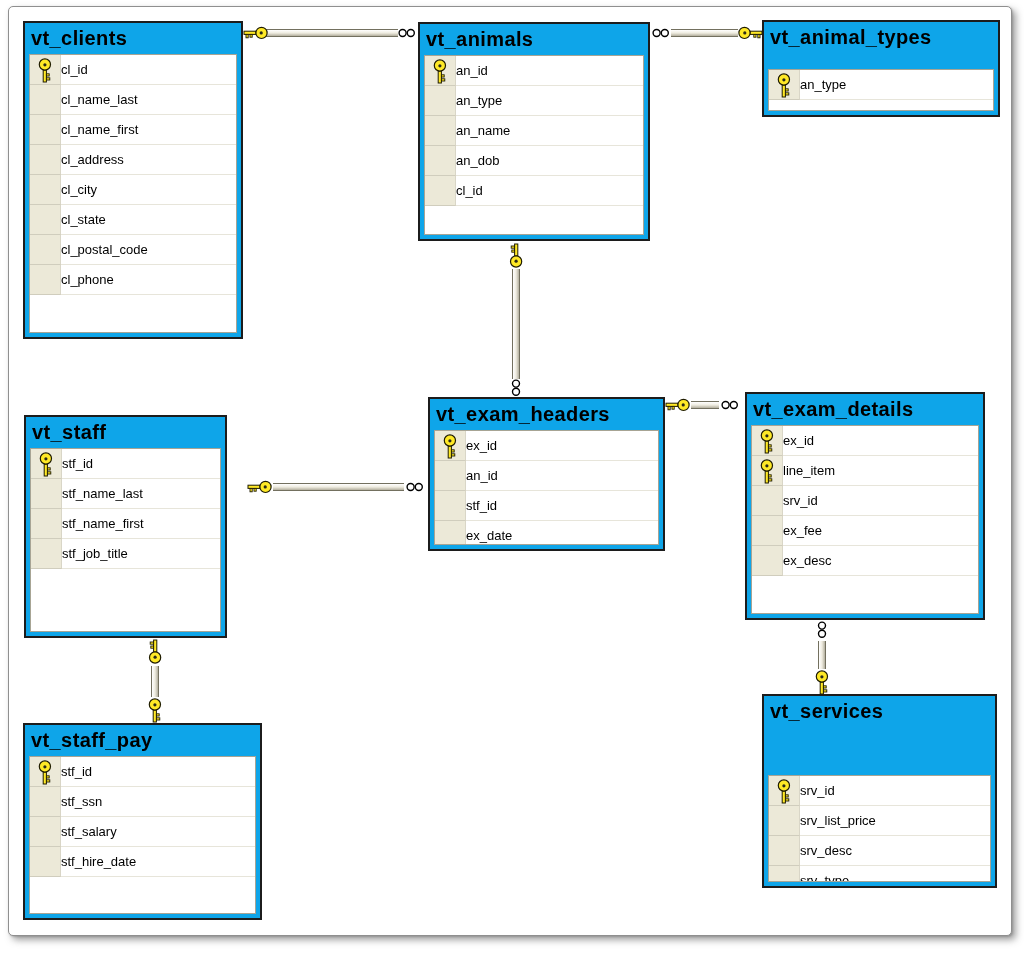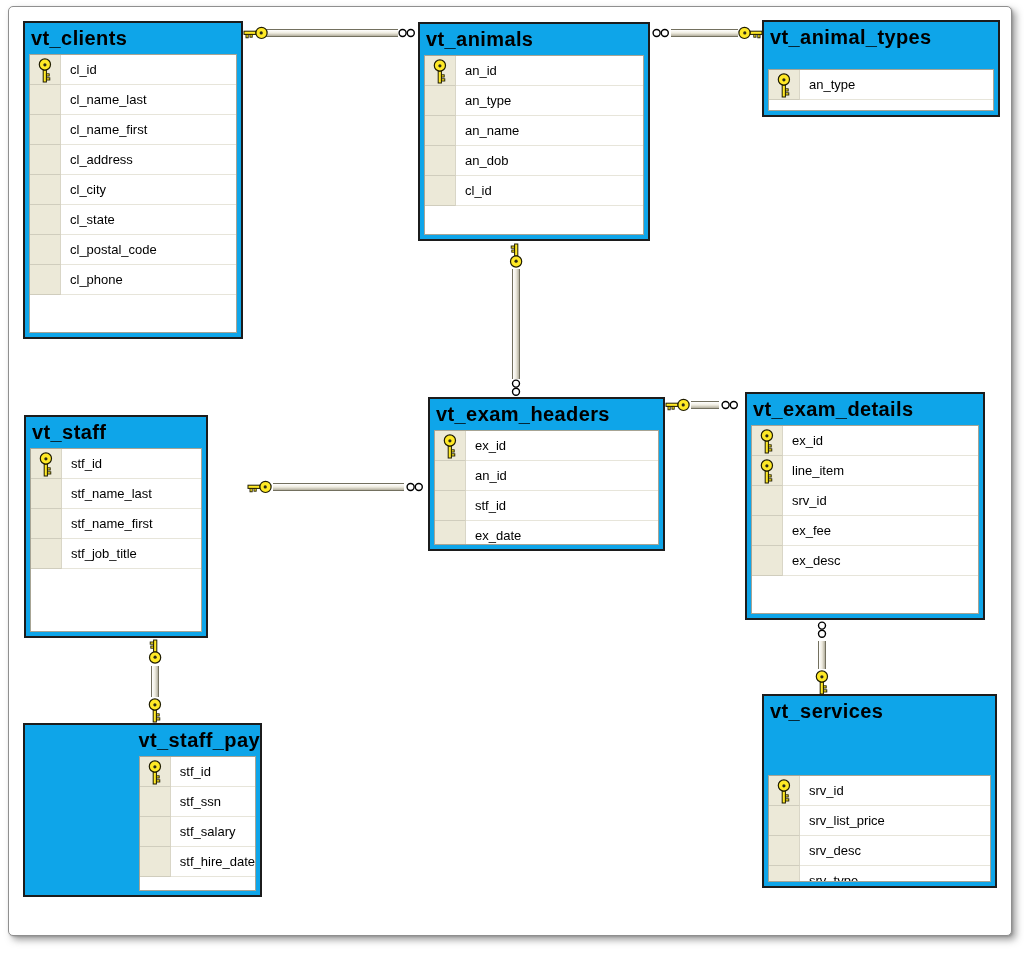--- a/index.html
+++ b/index.html
@@ -31,21 +31,21 @@
     border:1px solid #a7a494; overflow:hidden;
     display:flex; flex-direction:column;
   }
   .col-row { flex:0 0 30px; height:30px; display:flex; }
   .row-gutter {
     flex:0 0 30px; width:30px; background:#ece9d8;
     border-right:1px solid #d9d6c7; border-bottom:1px solid #d0cdbd;
     display:flex; align-items:center; justify-content:center;
   }
   .col-name {
-    flex:1; display:flex; align-items:center; padding-left:9px;
+    flex:1; display:flex; align-items:center; 
     font-size:13px; color:#000; border-bottom:1px solid #e7e5da;
     white-space:nowrap; overflow:hidden;
   }
   .pk-icon { width:26px; height:14px; display:block; transform:rotate(-90deg); }
   .pk-icon svg { display:block; }
 
   
   .conn-group { position:absolute; left:0; top:0; z-index:3; }
   .conn { position:absolute; }
   .tube-h {
@@ -158,21 +158,21 @@
                 <rect x="7" y="8.4" width="2.2" height="2.8" fill="#ffe926" stroke="#1f1c00" stroke-width="0.9"></rect>
                 <circle cx="18.5" cy="6.9" r="5.6" fill="#ffe926" stroke="#1f1c00" stroke-width="1.2"></circle>
                 <circle cx="18.2" cy="6.9" r="1.6" fill="#2a2a1a"></circle>
               </svg>
             </div>
           </div>
           <div class="col-name">an_type</div>
         </div>
       </div>
     </div>
-    <div class="table-node" style="left: 24px; top: 415px; width: 184px; height: 223px;">
+    <div class="table-node" style="left: 24px; top: 415px; width: 203px; height: 223px;">
       <div class="table-title">vt_staff</div>
       <div class="table-grid">
         <div class="col-row">
           <div class="row-gutter">
             <div class="pk-icon">
               <svg width="26" height="14" viewBox="0 0 26 14">
                 <rect x="1" y="5.2" width="12" height="3.2" fill="#ffe926" stroke="#1f1c00" stroke-width="1"></rect>
                 <rect x="3" y="8.4" width="2.2" height="3.4" fill="#ffe926" stroke="#1f1c00" stroke-width="0.9"></rect>
                 <rect x="7" y="8.4" width="2.2" height="2.8" fill="#ffe926" stroke="#1f1c00" stroke-width="0.9"></rect>
                 <circle cx="18.5" cy="6.9" r="5.6" fill="#ffe926" stroke="#1f1c00" stroke-width="1.2"></circle>
@@ -265,21 +265,21 @@
         <div class="col-row">
           <div class="row-gutter"></div>
           <div class="col-name">ex_fee</div>
         </div>
         <div class="col-row">
           <div class="row-gutter"></div>
           <div class="col-name">ex_desc</div>
         </div>
       </div>
     </div>
-    <div class="table-node" style="left: 23px; top: 723px; width: 239px; height: 174px; align-items: flex-end;">
+    <div class="table-node" style="left: 23px; top: 723px; width: 239px; height: 197px;">
       <div class="table-title">vt_staff_pay</div>
       <div class="table-grid">
         <div class="col-row">
           <div class="row-gutter">
             <div class="pk-icon">
               <svg width="26" height="14" viewBox="0 0 26 14">
                 <rect x="1" y="5.2" width="12" height="3.2" fill="#ffe926" stroke="#1f1c00" stroke-width="1"></rect>
                 <rect x="3" y="8.4" width="2.2" height="3.4" fill="#ffe926" stroke="#1f1c00" stroke-width="0.9"></rect>
                 <rect x="7" y="8.4" width="2.2" height="2.8" fill="#ffe926" stroke="#1f1c00" stroke-width="0.9"></rect>
                 <circle cx="18.5" cy="6.9" r="5.6" fill="#ffe926" stroke="#1f1c00" stroke-width="1.2"></circle>

